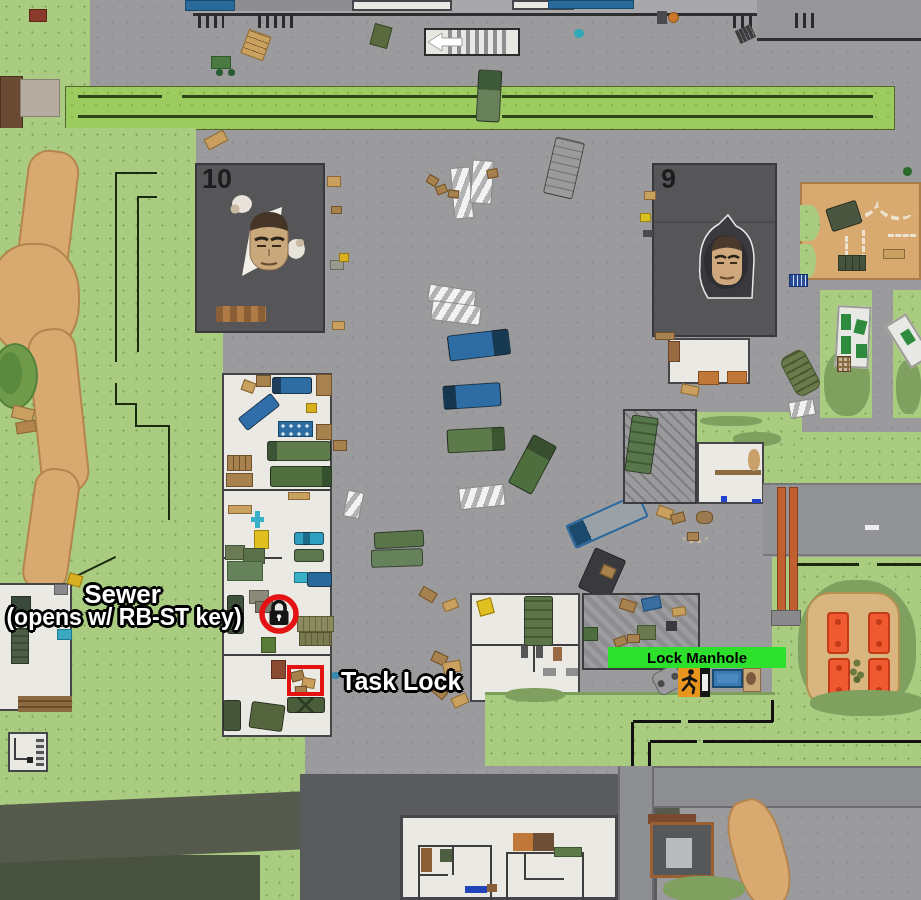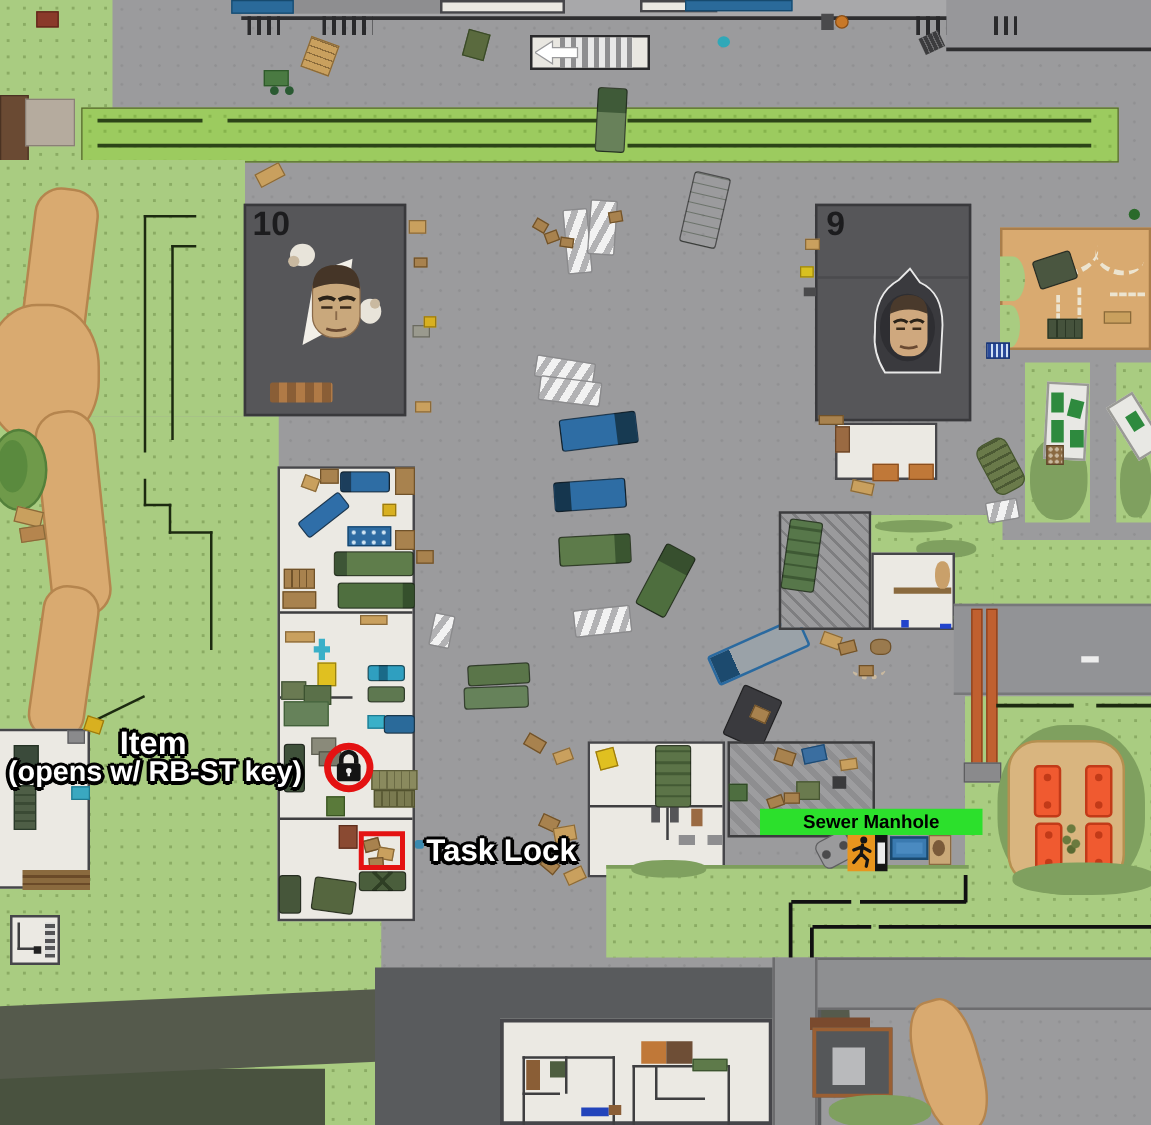--- a/index.html
+++ b/index.html
@@ -385,24 +385,24 @@
       <circle cx="12" cy="4" r="2.8" fill="#151515"></circle>
       <path d="M11,8 L10,15 M10.5,9.5 L4,12 M10.5,9.5 L17,13 M10,15 L4,22 M10,15 L15,20 L14,25" stroke="#151515" stroke-width="2.6" fill="none" stroke-linecap="round"></path>
     </svg>
   </div>
   <div class="a" style="left:712px;top:669px;width:31px;height:19px;background:#3a7ab0;border:2px solid #1a4a70;box-sizing:border-box;"></div>
   <div class="a" style="left:717px;top:674px;width:21px;height:9px;background:#4a8ac0;"></div>
   <div class="a" style="left:743px;top:668px;width:16px;height:22px;background:#c9a878;border:1px solid #8a6a42;"></div>
   <div class="a" style="left:746px;top:672px;width:10px;height:13px;border-radius:50%;background:#7a5a3a;"></div>
 
   <div class="a" style="left:608px;top:647px;width:178px;height:21px;background:#2ce02c;display:flex;align-items:center;justify-content:center;">
-    <span style="color:#000;font-weight:bold;font-size:15px;">Sewer Manhole</span>
+    <span style="color:#000;font-weight:bold;font-size:15px;">Lock Manhole</span>
   </div>
 
-  <div class="a lbl" style="left:60px;top:579px;width:125px;font-size:26px;text-align:center;">Item</div>
+  <div class="a lbl" style="left:60px;top:579px;width:125px;font-size:26px;text-align:center;">Sewer</div>
   <div class="a lbl" style="left:-5px;top:604px;width:258px;font-size:23px;text-align:center;">(opens w/ RB-ST key)</div>
 
   <svg class="a" style="left:256px;top:591px;" width="46" height="46" viewBox="0 0 46 46">
     <circle cx="23" cy="23" r="17" fill="none" stroke="#e41212" stroke-width="5.5"></circle>
     <path d="M17,20 v-3.5 a6,6 0 0 1 12,0 v3.5" fill="none" stroke="#141414" stroke-width="3.6"></path>
     <rect x="13.5" y="19.5" width="19" height="14.5" rx="2.5" fill="#141414"></rect>
     <circle cx="23" cy="25.5" r="2.2" fill="#efefef"></circle>
     <rect x="22" y="26" width="2" height="4" fill="#efefef"></rect>
   </svg>
 

